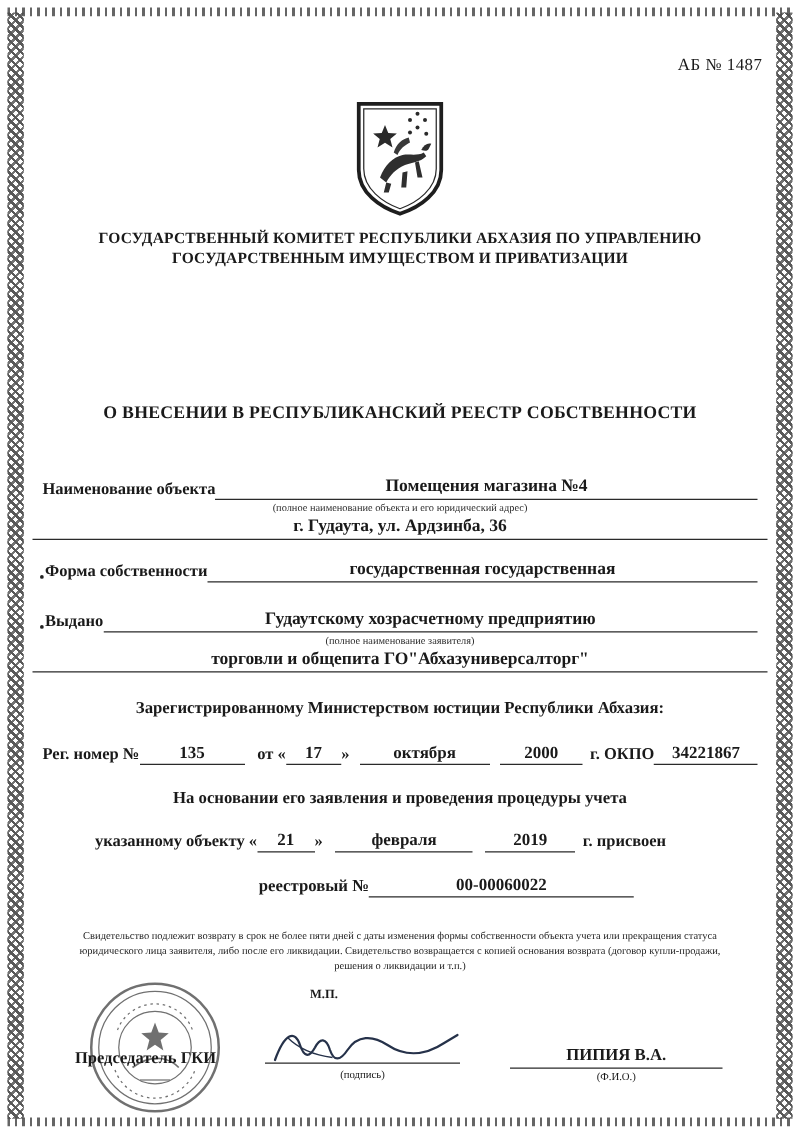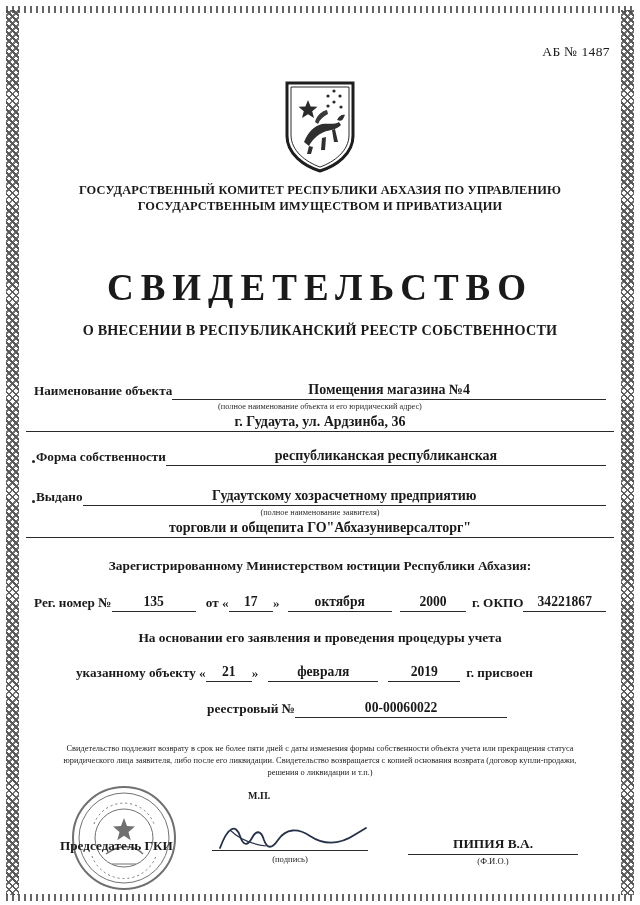--- a/index.html
+++ b/index.html
@@ -295,35 +295,34 @@
         <circle cx="50" cy="22" r="1.6" fill="#2a2a2a"></circle>
         <circle cx="56" cy="16" r="1.6" fill="#2a2a2a"></circle>
         <circle cx="50" cy="11" r="1.6" fill="#2a2a2a"></circle>
         <circle cx="44" cy="26" r="1.6" fill="#2a2a2a"></circle>
         <circle cx="57" cy="27" r="1.6" fill="#2a2a2a"></circle>
       </svg>
     </div>
 
     <div class="committee">ГОСУДАРСТВЕННЫЙ КОМИТЕТ РЕСПУБЛИКИ АБХАЗИЯ ПО УПРАВЛЕНИЮ ГОСУДАРСТВЕННЫМ ИМУЩЕСТВОМ И ПРИВАТИЗАЦИИ</div>
 
-    <div class="title">СВИДЕТЕЛЬСТВО</div>
     <div class="subtitle">О ВНЕСЕНИИ В РЕСПУБЛИКАНСКИЙ РЕЕСТР СОБСТВЕННОСТИ</div>
 
     <div class="row" style="left:8px; top:364px; width:572px;">
       <span class="lbl">Наименование объекта</span>
       <span class="fill">Помещения магазина №4</span>
     </div>
     <div class="hint" style="left:0; top:384px;">(полное наименование объекта и его юридический адрес)</div>
 
     <div class="fullline" style="top:396px;">г. Гудаута, ул. Ардзинба, 36</div>
 
     <div class="bullet" style="left:6px; top:442px;"></div>
     <div class="row" style="left:10px; top:430px; width:570px;">
       <span class="lbl">Форма собственности</span>
-      <span class="fill">республиканская республиканская</span>
+      <span class="fill">государственная государственная</span>
     </div>
 
     <div class="bullet" style="left:6px; top:482px;"></div>
     <div class="row" style="left:10px; top:470px; width:570px;align-items:flex-end;">
       <span class="lbl">Выдано</span>
       <span class="fill">Гудаутскому хозрасчетному предприятию</span>
     </div>
     <div class="hint" style="left:0; top:490px;">(полное наименование заявителя)</div>
 
     <div class="fullline" style="top:502px;">торговли и общепита ГО"Абхазуниверсалторг"</div>

